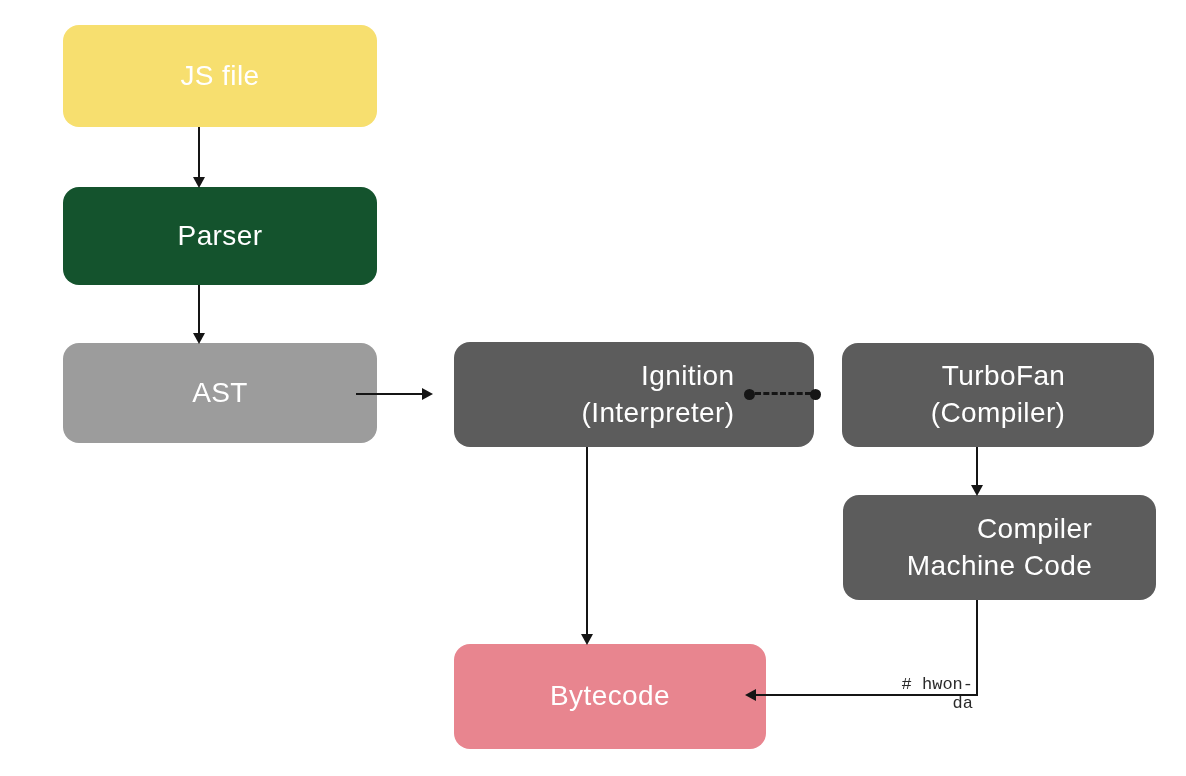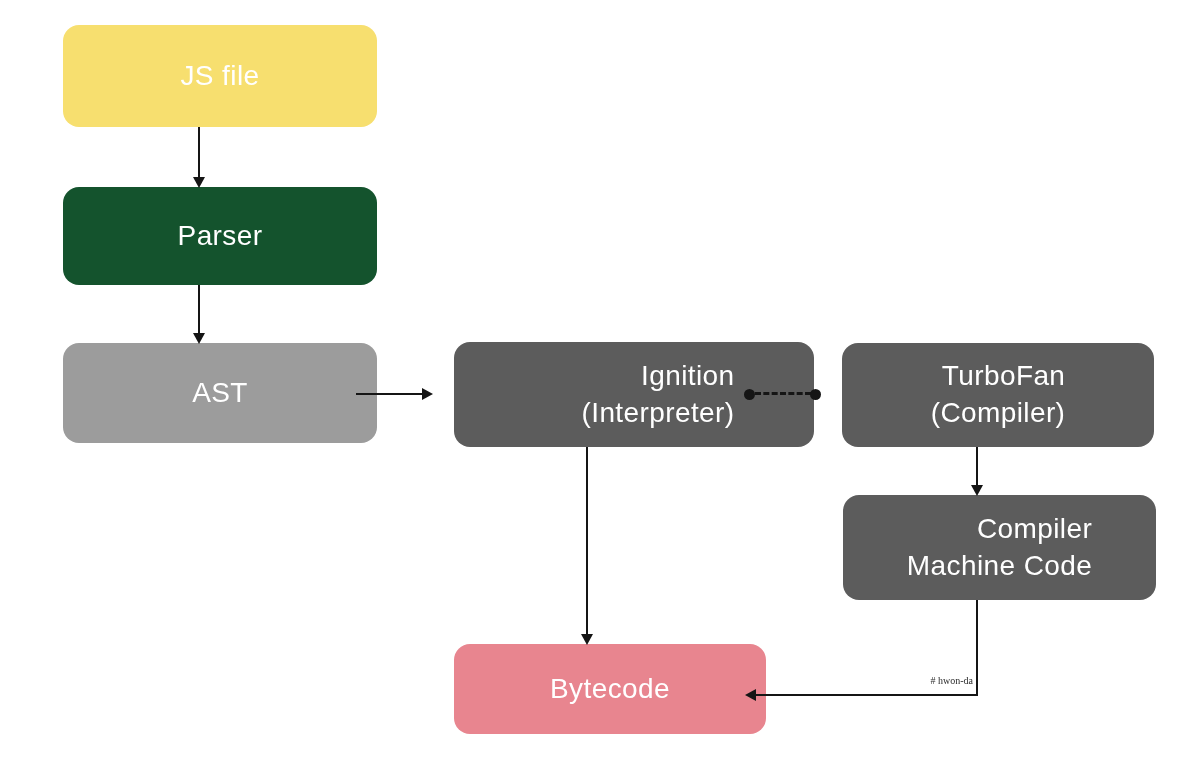--- a/index.html
+++ b/index.html
@@ -66,22 +66,22 @@
   }
   .dot {
     position: absolute;
     width: 11px;
     height: 11px;
     border-radius: 50%;
     background: #151515;
   }
   .annotation {
     position: absolute;
-    font-family: Liberation Serif, serif;
-    font-size: 10px;
+    font-family: Liberation Mono, monospace;
+    font-size: 17px;
     color: #2a2a2a;
     text-align: right;
   }
 </style>
 </head>
 <body>
 
 <div class="canvas">
 
   <div class="node" style="left: 42px; top: 25px; width: 314px; height: 102px; background: rgb(247, 223, 111);">JS file</div>
@@ -92,21 +92,21 @@
 
   <div class="node" style="left: 433px; top: 342px; width: 312px; height: 105px; background: rgb(92, 92, 92); padding-left: 48px;">Ignition
 (Interpreter)</div>
 
   <div class="node" style="left: 821px; top: 343px; width: 312px; height: 104px; background: rgb(92, 92, 92);">TurboFan
 (Compiler)</div>
 
   <div class="node" style="left: 822px; top: 495px; width: 313px; height: 105px; background: rgb(92, 92, 92);">Compiler
 Machine Code</div>
 
-  <div class="node" style="left: 433px; top: 644px; width: 312px; height: 90px; background: rgb(232, 133, 143);">Bytecode</div>
+  <div class="node" style="left: 433px; top: 644px; width: 312px; height: 105px; background: rgb(232, 133, 143);">Bytecode</div>
 
   <div class="vline" style="left:198px; top:127px; height:51px;"></div>
   <div class="ah ah-down" style="left:193px; top:177px;"></div>
 
   <div class="vline" style="left:198px; top:285px; height:49px;"></div>
   <div class="ah ah-down" style="left:193px; top:333px;"></div>
 
   <div class="hline" style="left:356px; top:393px; width:67px;"></div>
   <div class="ah ah-right" style="left:422px; top:388px;"></div>
 

